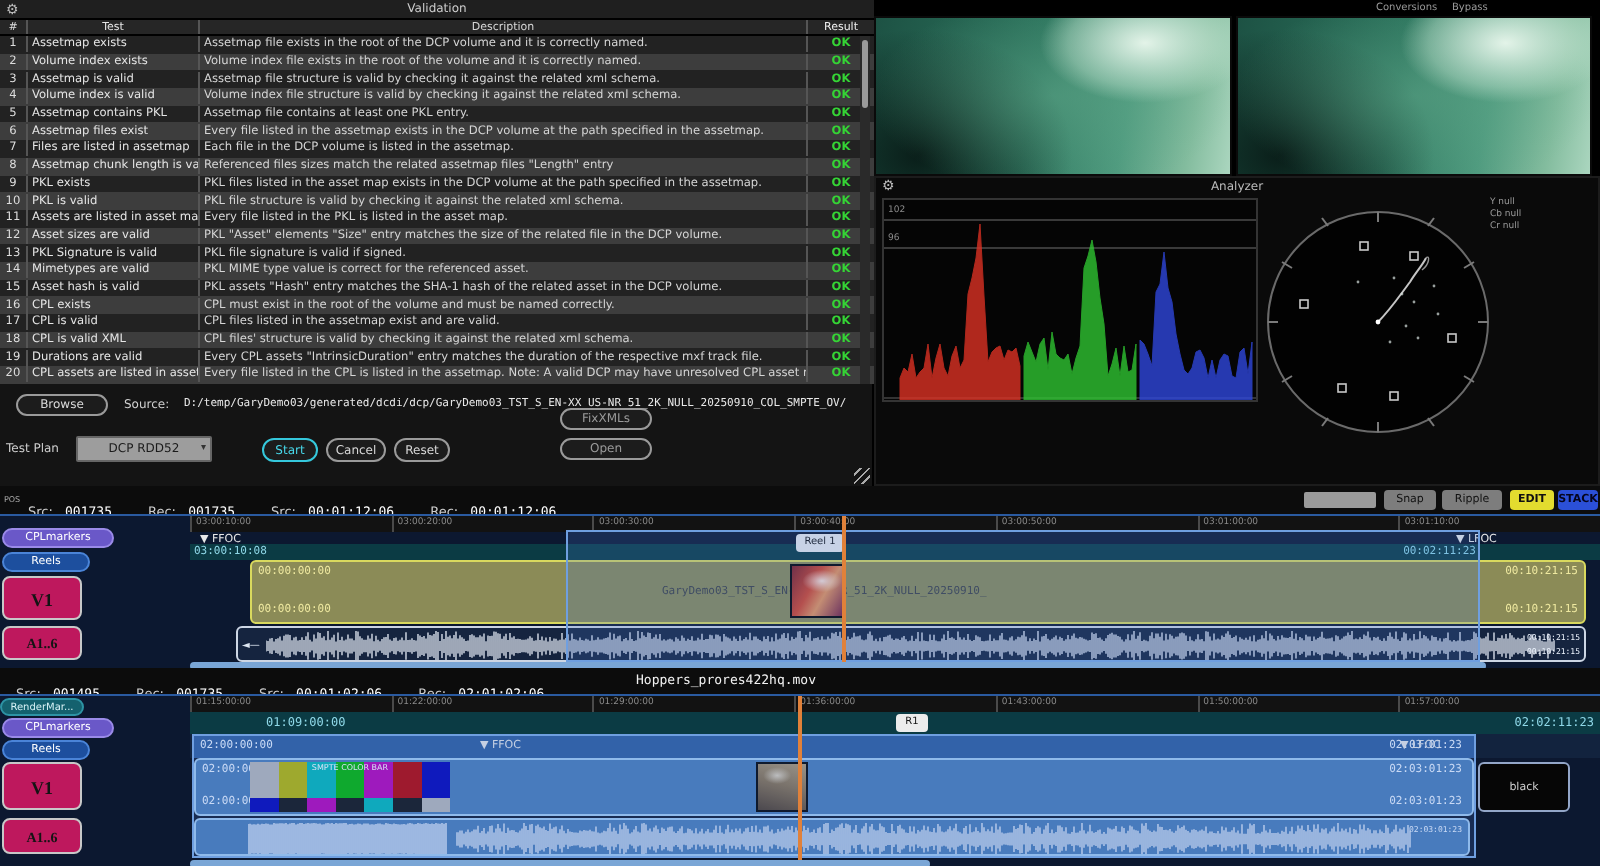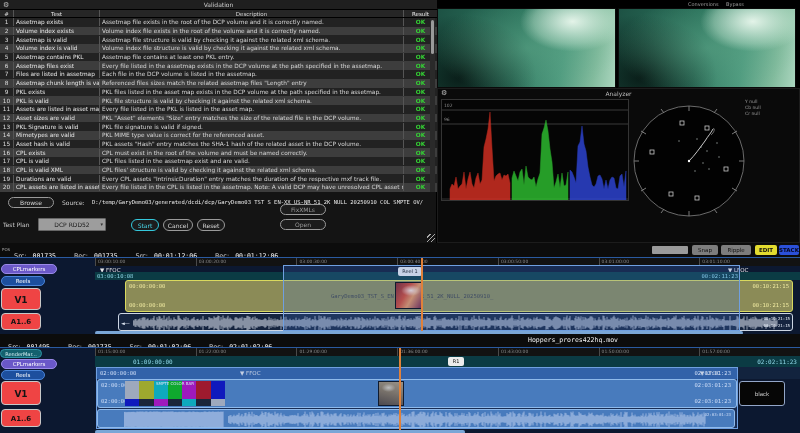--- a/index.html
+++ b/index.html
@@ -65,21 +65,21 @@
 
   
   .tl{position:absolute;left:0;width:800px;background:#0c1830;border-top:1px solid #2a5aa0;}
   .ticks{position:absolute;display:flex;background:#121212;}
   .tick{flex:1;border-left:1px solid #4a4a4a;font-size:4.5px;color:#8a8a8a;line-height:7px;padding-left:2px;
     white-space:nowrap;overflow:hidden;}
   .sidebtn{position:absolute;border-radius:6px;font-size:5.5px;text-align:center;color:#fff;overflow:hidden;white-space:nowrap;}
   .purple{background:#6a58c8;border:1px solid #9a8ae8;}
   .bluebtn{background:#1d4f9e;border:1px solid #4a84d8;}
   .tealbtn{background:#14616e;border:1px solid #2d93a4;color:#d8f2f6;}
-  .graybtn{background:#ef4444;border:1px solid #c8c8c8;color:#141414;font-weight:bold;border-radius:4px;}
+  .graybtn{background:#be185d;border:1px solid #c8c8c8;color:#141414;font-weight:bold;border-radius:4px;font-family:Liberation Serif, serif;}
   .tealrow{position:absolute;background:#0b3b44;}
   .tctext{position:absolute;font-family:"DejaVu Sans Mono",monospace;color:#8fd8e8;font-size:5.5px;line-height:7px;white-space:nowrap;}
   .focrow{position:absolute;font-size:5.5px;color:#e8e8e8;line-height:6px;white-space:nowrap;}
   .reelpill{position:absolute;background:#ececec;color:#111;font-size:5px;line-height:8px;text-align:center;border-radius:2px;}
   .clip{position:absolute;border-radius:3px;overflow:hidden;}
   .olive{background:#8b8b57;border:1px solid #d9d95e;}
   .cliptc{position:absolute;font-family:"DejaVu Sans Mono",monospace;font-size:5.5px;line-height:7px;white-space:nowrap;}
   .khaki{color:#efe9a0;}
   .white{color:#eef5ff;}
   .audioclip{background:#15243f;border:1px solid #cdd6e4;}
@@ -381,21 +381,21 @@
           </svg></div>
       <span class="cliptc white" style="right:2px;top:1px;font-size:4px;">00:10:21:15</span>
       <span class="cliptc white" style="right:2px;bottom:1px;font-size:4px;">00:10:21:15</span>
     </div>
 
     <div class="region" style="left:283px;top:7px;width:457px;height:66px;"></div>
     <div class="playhead" style="left:421px;top:0;height:74px;"></div>
     <div class="hscroll" style="left:95px;top:73px;width:648px;"></div>
   </div>
 
-  <div class="hbar" style="top:334px;height:13px;text-align:right;">
+  <div class="hbar" style="top:334px;height:13px;">
     <div class="flds" style="left:8px;"><span><span class="fl">Src:</span> <span class="fv">001495</span></span><span><span class="fl">Rec:</span> <span class="fv">001735</span></span><span><span class="fl">Src:</span> <span class="fv">00:01:02:06</span></span><span><span class="fl">Rec:</span> <span class="fv">02:01:02:06</span></span></div>
     <span class="fname mono nw" style="left:318px;top:0;width:300px;">Hoppers_prores422hq.mov</span>
   </div>
 
   <div class="tl" style="top:347px;height:86px;">
     <div class="ticks" style="left:95px;top:0;width:705px;height:8px;">
         <span class="tick">01:15:00:00</span>
         <span class="tick">01:22:00:00</span>
         <span class="tick">01:29:00:00</span>
         <span class="tick">01:36:00:00</span>

